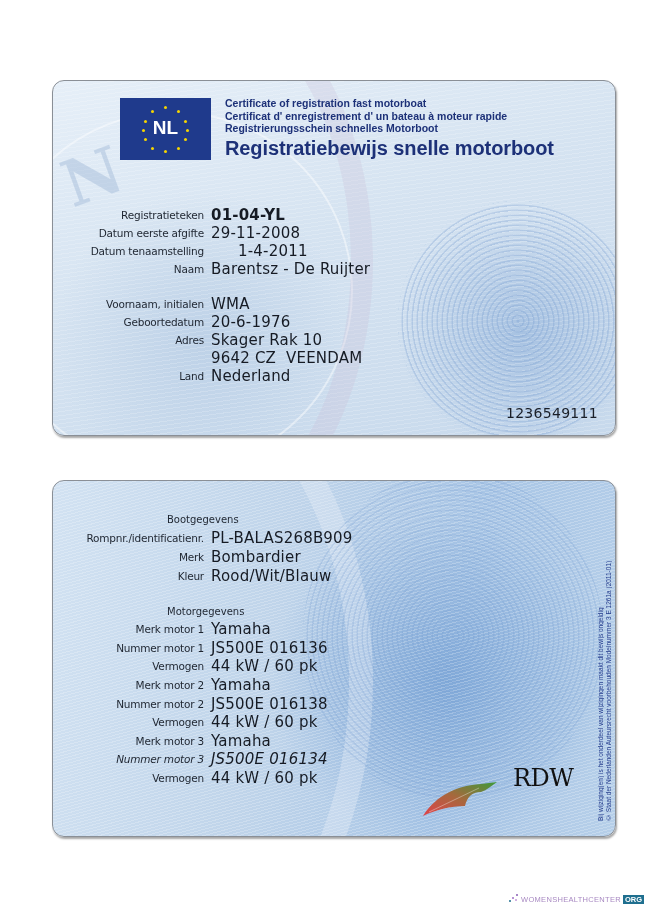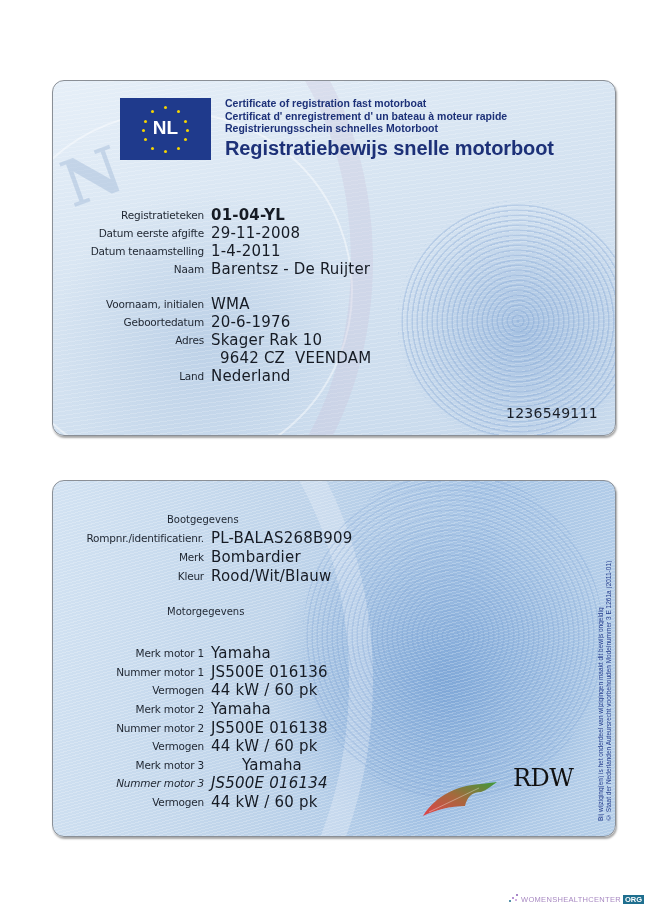--- a/index.html
+++ b/index.html
@@ -157,42 +157,42 @@
 
   <div class="rows" style="left:0; top:125px;">
     <div class="row" style="height:18px;">
       <span class="lbl">Registratieteken</span>
       <span class="val bold">01-04-YL</span>
     </div>
     <div class="row" style="height:18px;">
       <span class="lbl">Datum eerste afgifte</span>
       <span class="val">29-11-2008</span>
     </div>
-    <div class="row" style="height:18px;">
+    <div class="row" style="height:18px;gap:27px;">
       <span class="lbl">Datum tenaamstelling</span>
       <span class="val">1-4-2011</span>
     </div>
     <div class="row" style="height:18px;">
       <span class="lbl">Naam</span>
       <span class="val">Barentsz - De Ruijter</span>
     </div>
     <div style="height:17px;"></div>
     <div class="row" style="height:18px;">
       <span class="lbl">Voornaam, initialen</span>
       <span class="val">WMA</span>
     </div>
     <div class="row" style="height:18px;">
       <span class="lbl">Geboortedatum</span>
       <span class="val">20-6-1976</span>
     </div>
     <div class="row" style="height:18px;">
       <span class="lbl">Adres</span>
       <span class="val">Skager Rak 10</span>
     </div>
-    <div class="row" style="height:18px;padding-left:9px;">
+    <div class="row" style="height:18px;">
       <span class="lbl"></span>
       <span class="val" style="white-space:pre;">9642 CZ  VEENDAM</span>
     </div>
     <div class="row" style="height:18px;">
       <span class="lbl">Land</span>
       <span class="val">Nederland</span>
     </div>
   </div>
 
   <div class="doc-number">1236549111</div>
@@ -214,21 +214,21 @@
       <span class="val">Bombardier</span>
     </div>
     <div class="row" style="height:19px;">
       <span class="lbl">Kleur</span>
       <span class="val">Rood/Wit/Blauw</span>
     </div>
   </div>
 
   <div class="rows" style="left:0; top:125px;">
     <div class="sec-title" style="height:14px;">Motorgegevens</div>
-    <div class="row" style="height:18.6px;margin-top:24px;">
+    <div class="row" style="height:18.6px;">
       <span class="lbl">Merk motor 1</span>
       <span class="val">Yamaha</span>
     </div>
     <div class="row" style="height:18.6px;">
       <span class="lbl">Nummer motor 1</span>
       <span class="val">JS500E 016136</span>
     </div>
     <div class="row" style="height:18.6px;">
       <span class="lbl">Vermogen</span>
       <span class="val">44 kW / 60 pk</span>
@@ -238,21 +238,21 @@
       <span class="val">Yamaha</span>
     </div>
     <div class="row" style="height:18.6px;">
       <span class="lbl">Nummer motor 2</span>
       <span class="val">JS500E 016138</span>
     </div>
     <div class="row" style="height:18.6px;">
       <span class="lbl">Vermogen</span>
       <span class="val">44 kW / 60 pk</span>
     </div>
-    <div class="row" style="height:18.6px;gap:31px;">
+    <div class="row" style="height:18.6px;">
       <span class="lbl">Merk motor 3</span>
       <span class="val">Yamaha</span>
     </div>
     <div class="row" style="height:18.6px;font-style:italic;">
       <span class="lbl">Nummer motor 3</span>
       <span class="val">JS500E 016134</span>
     </div>
     <div class="row" style="height:18.6px;">
       <span class="lbl">Vermogen</span>
       <span class="val">44 kW / 60 pk</span>

